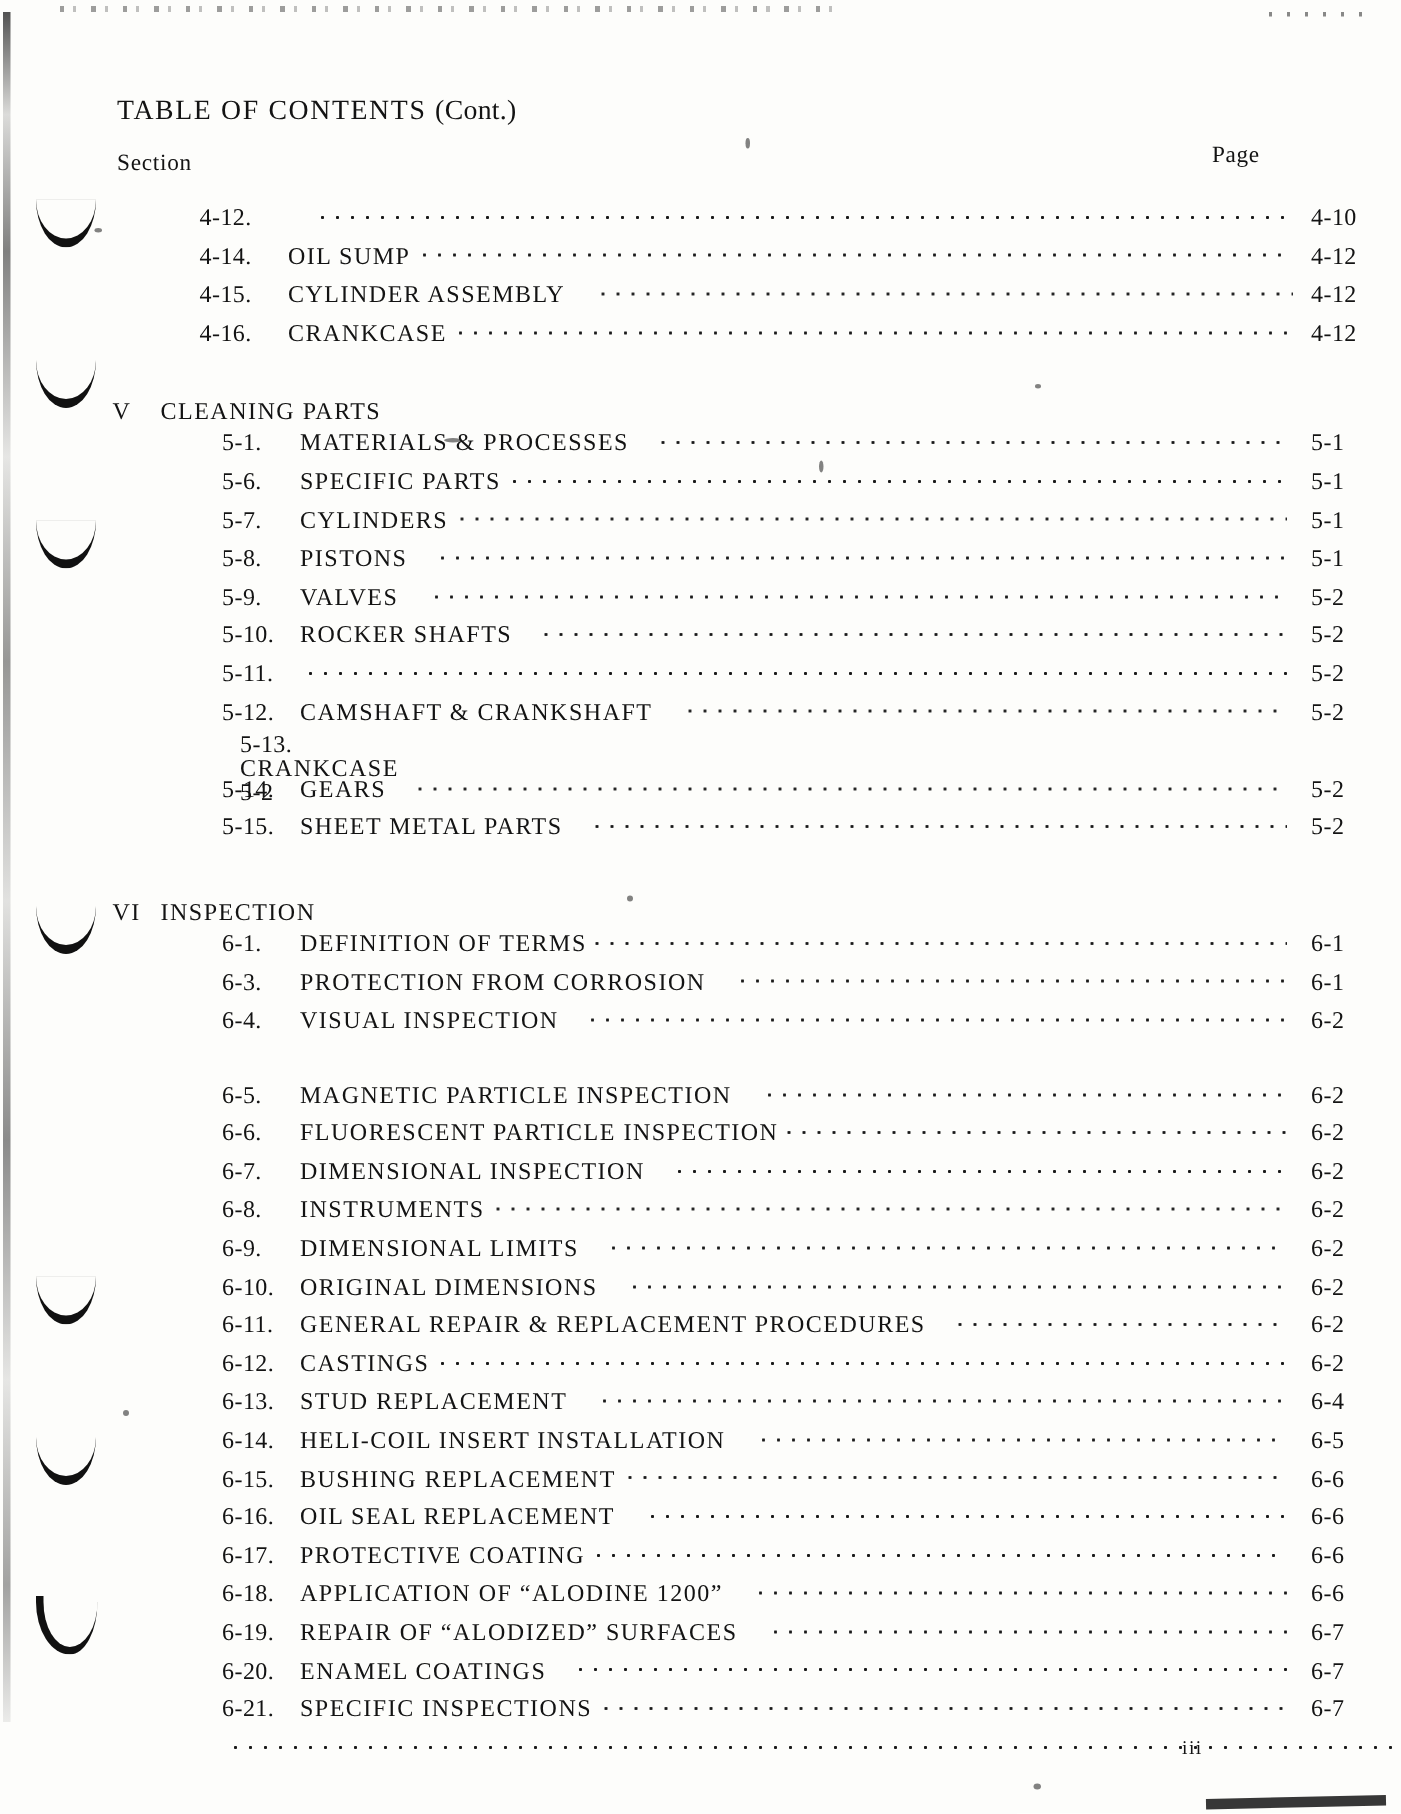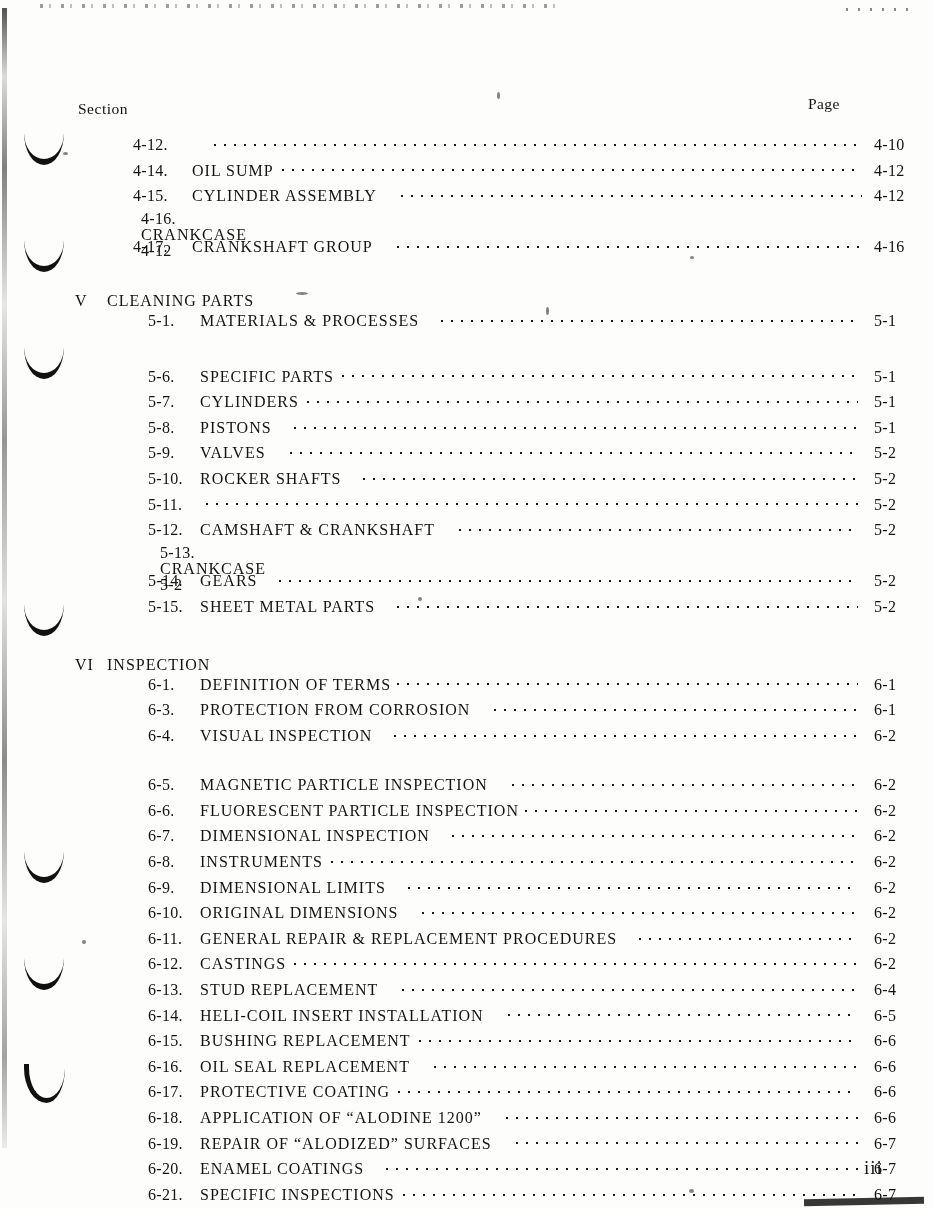--- a/index.html
+++ b/index.html
@@ -174,22 +174,22 @@
   .lvl-4 .pg  { margin-left: 8px; }
 
   .lvl-56 { margin-left: 148px; }
   .lvl-56 .num { width: 52px; }
   .lvl-56 .pg  { margin-left: 12px; }
 
   .rows-4 .entry, .rows-5 .entry, .rows-6 .entry { line-height: 1.0; }
 
   .footer-folio {
     position: absolute;
-    left: 864px; top: 1157px;
-    font-size: 19px;
+    left: 788px; top: 1157px;
+    font-size: 13px;
     letter-spacing: 1px;
   }
 
   .speck {
     position: absolute;
     background: rgba(30,30,30,0.55);
     border-radius: 50%;
   }
 </style>
 </head>
@@ -205,20 +205,24 @@
   <div id="rings">
       <div class="ring" style="top: 133px;"></div>
       <div class="ring" style="top: 240px;"></div>
       <div class="ring" style="top: 347px;"></div>
       <div class="ring" style="top: 604px;"></div>
       <div class="ring" style="top: 851px;"></div>
       <div class="ring" style="top: 958px;"></div>
       <div class="ring deep" style="top: 1064px;"></div>
     </div>
 
+  <div class="toc-title">
+    <span>TABLE OF CONTENTS</span>
+    <span class="cont">(Cont.)</span>
+  </div>
 
   <div class="section-word">Section</div>
   <div class="page-word">Page</div>
 
   <div class="body-block" id="body" style="top:134px;">
       <div class="rows-4">
         <div class="entry lvl-4" style="height: 25.6px;">
           <span class="num">4-12.</span>
           <span class="gap" style="width: 18px;"></span>
           <span class="leader"></span>
@@ -231,49 +235,42 @@
           <span class="leader"></span>
           <span class="pg">4-12</span>
         </div>
         <div class="entry lvl-4" style="height: 25.6px;">
           <span class="num">4-15.</span>
           <span class="title">CYLINDER  ASSEMBLY</span>
           <span class="gap" style="width: 20px;"></span>
           <span class="leader"></span>
           <span class="pg">4-12</span>
         </div>
-        <div class="entry lvl-4" style="height: 25.6px; flex-direction: column;">
+        <div class="entry lvl-4" style="height: 25.6px;">
           <span class="num">4-16.</span>
           <span class="title">CRANKCASE</span>
           <span class="gap" style="width: 4px;"></span>
           <span class="leader"></span>
           <span class="pg">4-12</span>
-        </div>
-        <div class="entry lvl-4" style="height: 25.6px;">
-          <span class="num">4-17.</span>
-          <span class="title">CRANKSHAFT  GROUP</span>
-          <span class="gap" style="width: 20px;"></span>
-          <span class="leader"></span>
-          <span class="pg">4-16</span>
         </div>
       </div>
       <div style="height: 30px;"></div>
       <div class="group-head">
         <span class="roman">V</span>
         <span class="gtitle">CLEANING  PARTS</span>
       </div>
       <div class="rows-5">
         <div class="entry lvl-56" style="height: 25.6px;">
           <span class="num">5-1.</span>
           <span class="title">MATERIALS &amp; PROCESSES</span>
           <span class="gap" style="width: 18px;"></span>
           <span class="leader"></span>
           <span class="pg">5-1</span>
         </div>
-        <div class="entry lvl-56" style="height: 25.6px; margin-top: 30px;">
+        <div class="entry lvl-56" style="height: 25.6px;">
           <span class="num">5-6.</span>
           <span class="title">SPECIFIC  PARTS</span>
           <span class="gap" style="width: 4px;"></span>
           <span class="leader"></span>
           <span class="pg">5-1</span>
         </div>
         <div class="entry lvl-56" style="height: 25.6px;">
           <span class="num">5-7.</span>
           <span class="title">CYLINDERS</span>
           <span class="gap" style="width: 4px;"></span>

